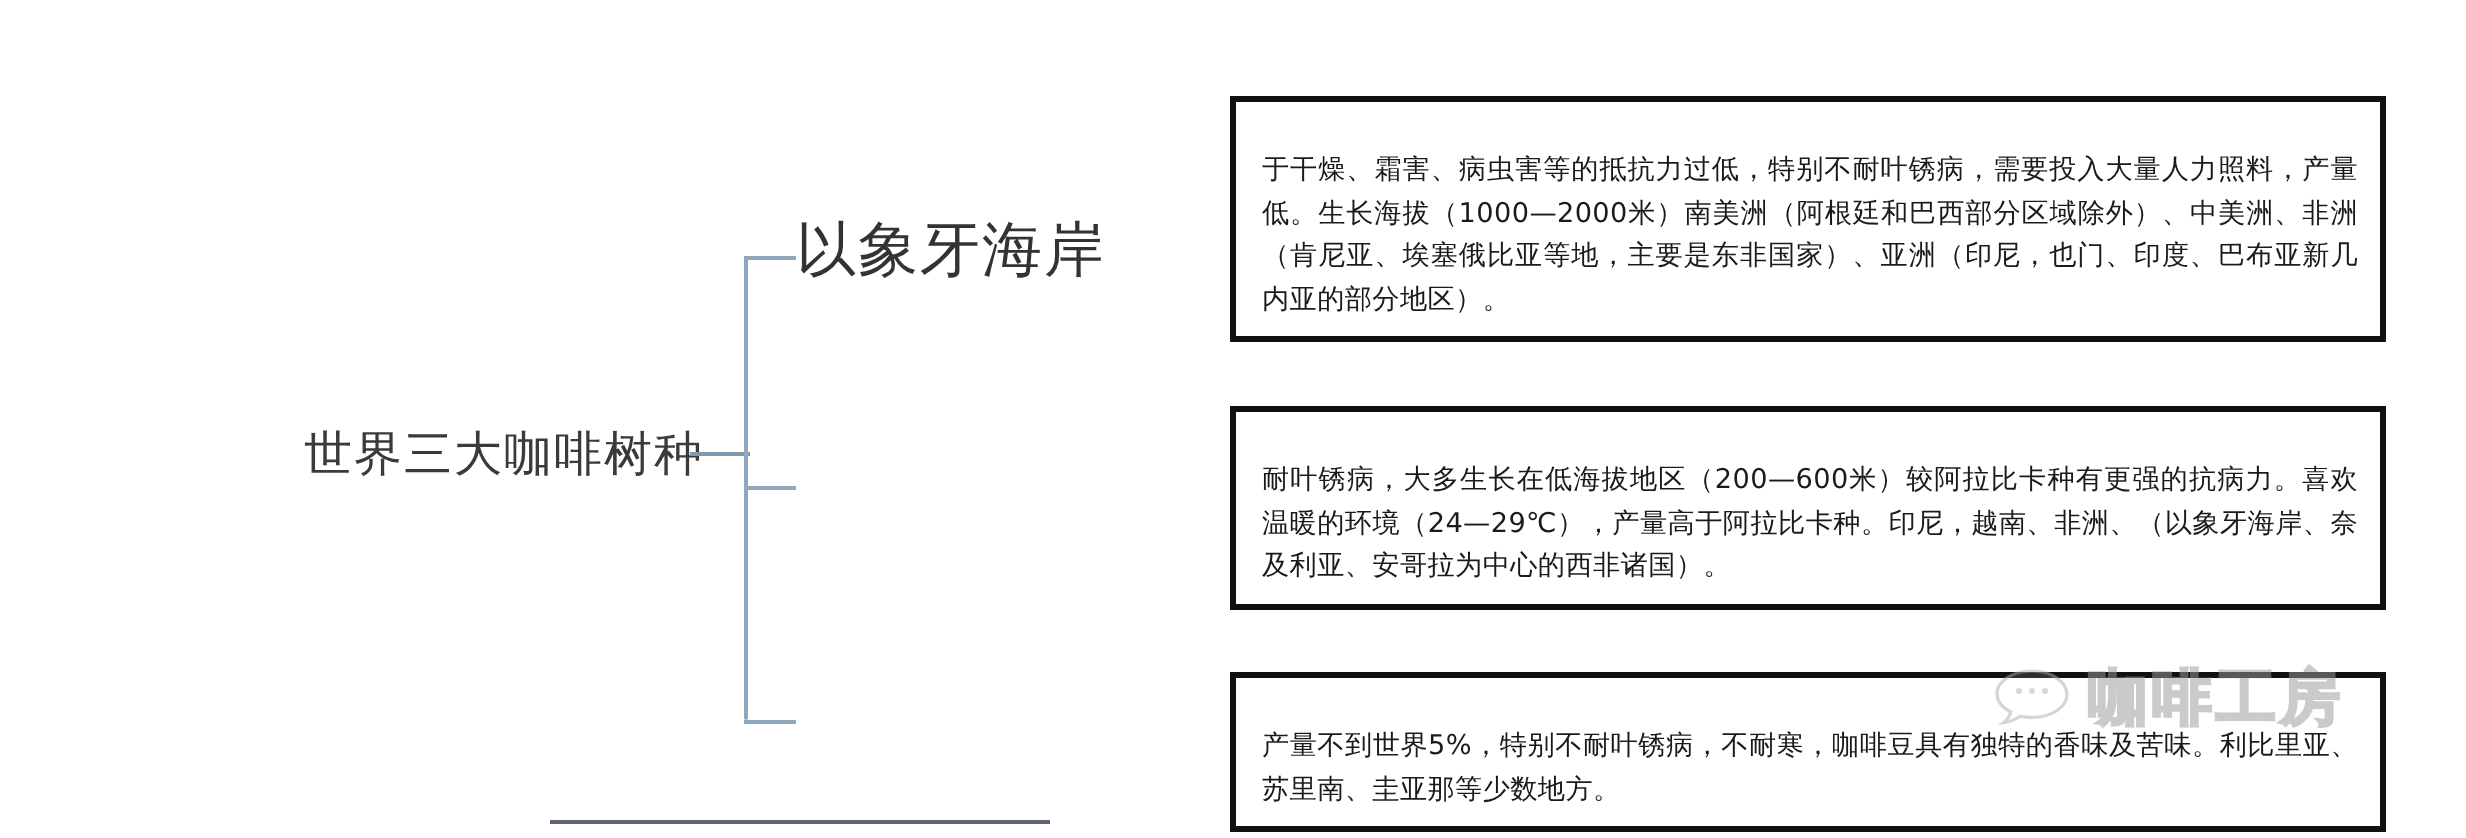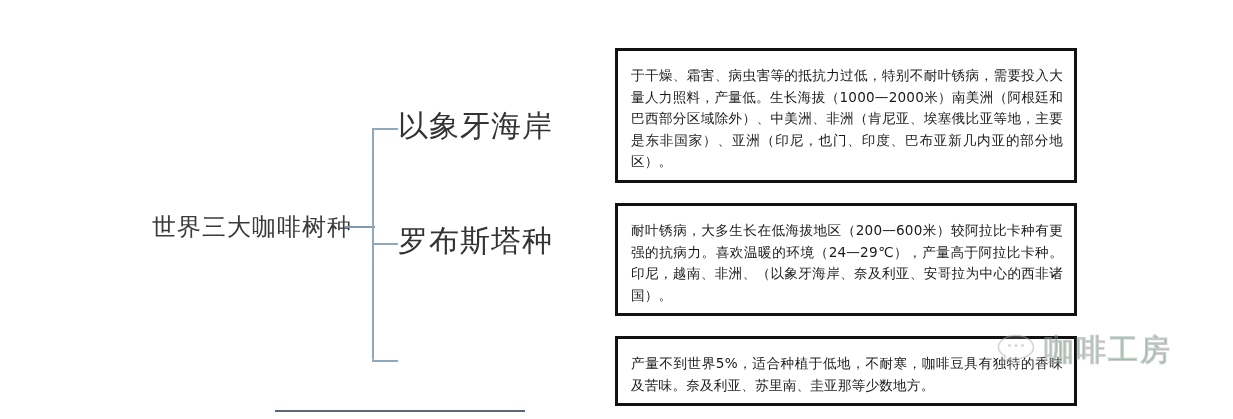--- a/index.html
+++ b/index.html
@@ -76,25 +76,25 @@
     white-space: nowrap;
   }
   .branch-label.b1 { top: 108px; }
   .branch-label.b2 { top: 223px; }
   .branch-label.b3 { top: 340px; }
 
   
   .desc-box {
     position: absolute;
     left: 615px;
-    width: 462px;
+    width: 578px;
     box-sizing: border-box;
     border: 3px solid #111111;
     background: #ffffff;
-    padding: 14px 11px 7px 13px;
+    padding: 24px 11px 7px 13px;
     font-family: "DejaVu Sans", "Liberation Sans", sans-serif;
     font-size: 13.6px;
     line-height: 21.5px;
     color: #1a1a1a;
     text-align: justify;
     letter-spacing: 0.2px;
   }
   .desc-box p {
     margin: 0;
   }
@@ -125,54 +125,53 @@
   }
   .wm-logo {
     width: 42px;
     height: 32px;
     flex: none;
   }
   .wm-text {
     font-family: "DejaVu Sans", "Liberation Sans", sans-serif;
     font-size: 30px;
     line-height: 32px;
-    font-weight: 400;
-    color: #15803d;
+    font-weight: 700;
+    color: #4c1d95;
     -webkit-text-stroke: 1.3px #9a9a9a;
     letter-spacing: 2px;
     white-space: nowrap;
   }
 </style>
 </head>
 <body>
 
 <div id="canvas">
 
   <div class="root-label">世界三大咖啡树种</div>
 
   <div class="root-stub"></div>
 
   <div class="bracket-spine"></div>
   <div class="bracket-arm a1"></div>
   <div class="bracket-arm a2"></div>
   <div class="bracket-arm a3"></div>
 
   <div class="branch-label b1">以象牙海岸</div>
-  <div class="branch-label b2">罗布斯塔种</div>
 
   <div class="desc-box box1">
     <p>于干燥、霜害、病虫害等的抵抗力过低，特别不耐叶锈病，需要投入大量人力照料，产量低。生长海拔（1000—2000米）南美洲（阿根廷和巴西部分区域除外）、中美洲、非洲（肯尼亚、埃塞俄比亚等地，主要是东非国家）、亚洲（印尼，也门、印度、巴布亚新几内亚的部分地区）。</p>
   </div>
 
   <div class="desc-box box2">
     <p>耐叶锈病，大多生长在低海拔地区（200—600米）较阿拉比卡种有更强的抗病力。喜欢温暖的环境（24—29℃），产量高于阿拉比卡种。印尼，越南、非洲、（以象牙海岸、奈及利亚、安哥拉为中心的西非诸国）。</p>
   </div>
 
   <div class="desc-box box3">
-    <p>产量不到世界5%，适合种植于低地，不耐寒，咖啡豆具有独特的香味及苦味。奈及利亚、苏里南、圭亚那等少数地方。</p>
+    <p>产量不到世界5%，特别不耐叶锈病，不耐寒，咖啡豆具有独特的香味及苦味。利比里亚、苏里南、圭亚那等少数地方。</p>
   </div>
 
   <div class="cropped-box-edge"></div>
 
   <div class="watermark">
     <span class="wm-logo-wrap">
       <svg class="wm-logo" viewBox="0 0 42 32" fill="none" aria-hidden="true">
         <path d="M21 3.5c-9.7 0-17.5 5.1-17.5 11.4 0 3.7 2.7 7 6.9 9.1-0.5 1.9-1.8 3.9-3.6 5.3 3.3-0.4 6.1-1.7 8.2-3.2 1.9 0.4 3.9 0.6 6 0.6 9.7 0 17.5-5.1 17.5-11.4S30.7 3.5 21 3.5z" stroke="#b0b0b0" stroke-width="1.6" fill="#ffffff" fill-opacity="0.25"></path>
         <circle cx="14.5" cy="13.5" r="1.5" fill="#b5b5b5"></circle>
         <circle cx="21" cy="13.5" r="1.5" fill="#b5b5b5"></circle>

